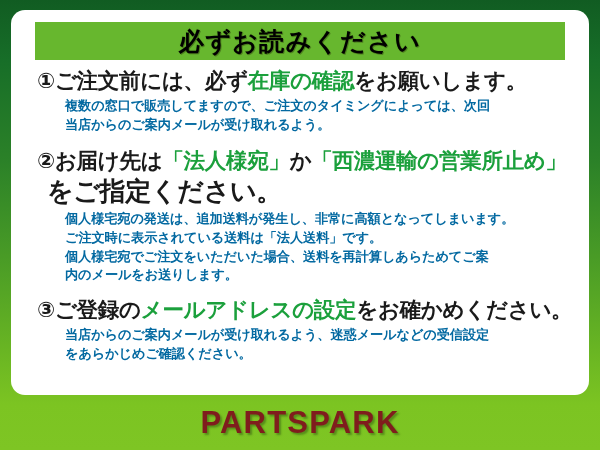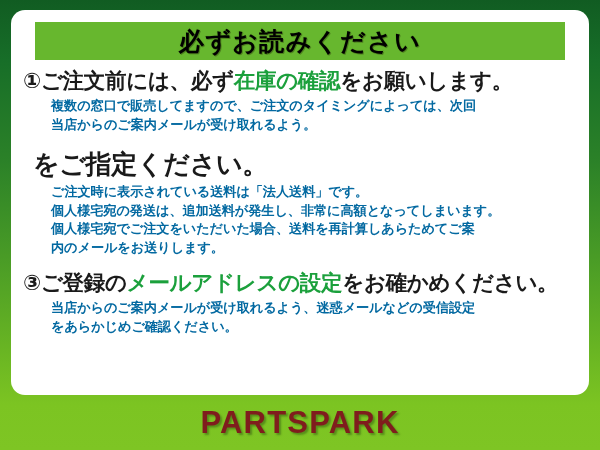--- a/index.html
+++ b/index.html
@@ -67,21 +67,21 @@
 
   
   .items {
     position: absolute;
     left: 0;
     top: 58px;
     width: 578px;
   }
 
   .item {
-    padding: 0 8px 0 12px;
+    padding: 0 8px 0 26px;
   }
 
   .item-head {
     font-size: 21.5px;
     font-weight: bold;
     color: #1a1a1a;
     line-height: 1.27;
     letter-spacing: -0.3px;
     white-space: nowrap;
   }
@@ -153,24 +153,25 @@
 
       <div class="item" id="item-1">
         <div class="item-head"><span>①</span><span>ご注文前には、必ず</span><span class="hl">在庫の確認</span><span>をお願いします。</span></div>
         <div class="item-body">
           <span class="ln">複数の窓口で販売してますので、ご注文のタイミングによっては、次回</span>
           <span class="ln">当店からのご案内メールが受け取れるよう。</span>
         </div>
       </div>
 
       <div class="item" id="item-2">
+        <div class="item-head"><span>②</span><span>お届け先は</span><span class="hl">「法人様宛」</span><span>か</span><span class="hl">「西濃運輸の営業所止め」</span></div>
         <div class="item-head-cont">をご指定ください。</div>
         <div class="item-body">
+          <span class="ln">個人様宅宛の発送は、追加送料が発生し、非常に高額となってしまいます。</span>
           <span class="ln">ご注文時に表示されている送料は「法人送料」です。</span>
-          <span class="ln">個人様宅宛の発送は、追加送料が発生し、非常に高額となってしまいます。</span>
           <span class="ln">個人様宅宛でご注文をいただいた場合、送料を再計算しあらためてご案</span>
           <span class="ln">内のメールをお送りします。</span>
         </div>
       </div>
 
       <div class="item" id="item-3">
         <div class="item-head"><span>③</span><span>ご登録の</span><span class="hl">メールアドレスの設定</span><span>をお確かめください。</span></div>
         <div class="item-body">
           <span class="ln">当店からのご案内メールが受け取れるよう、迷惑メールなどの受信設定</span>
           <span class="ln">をあらかじめご確認ください。</span>

